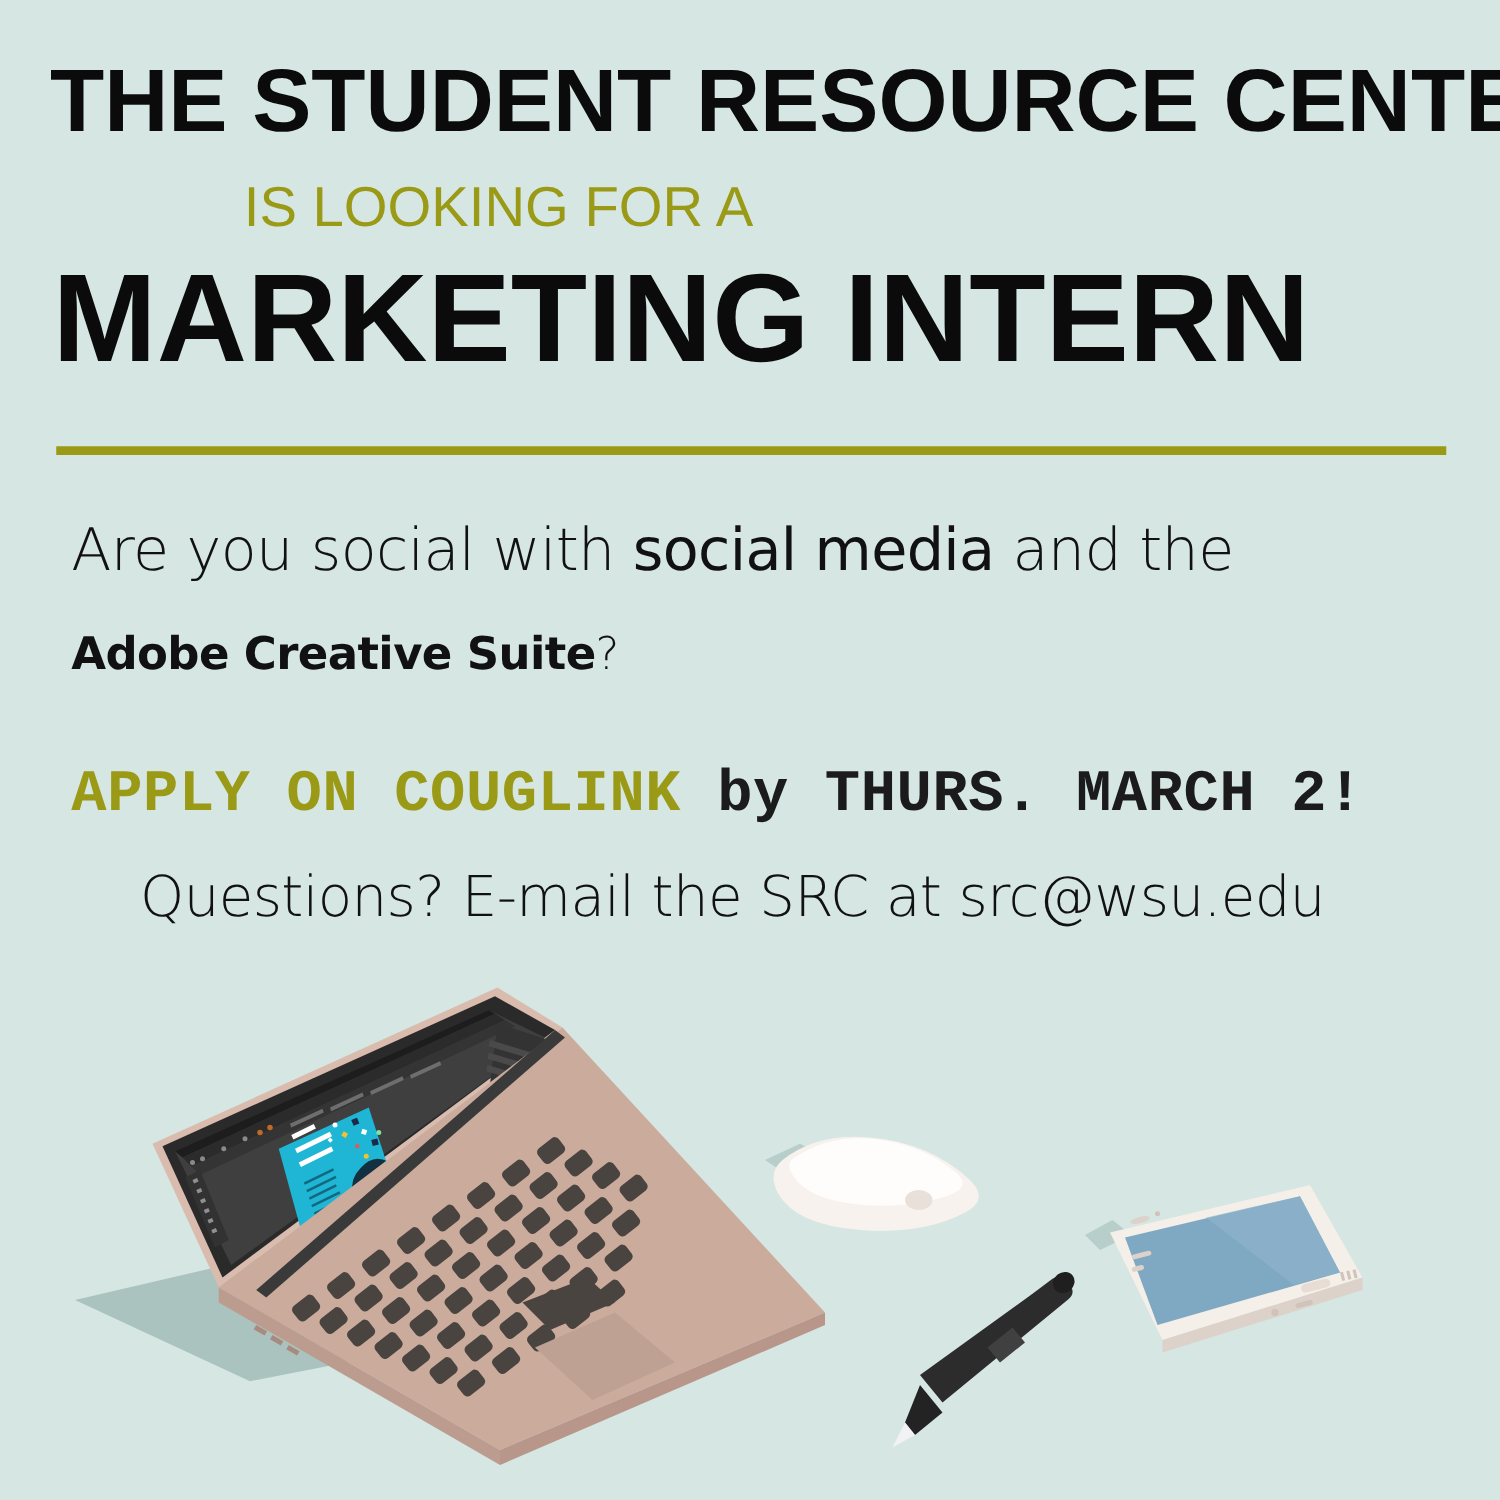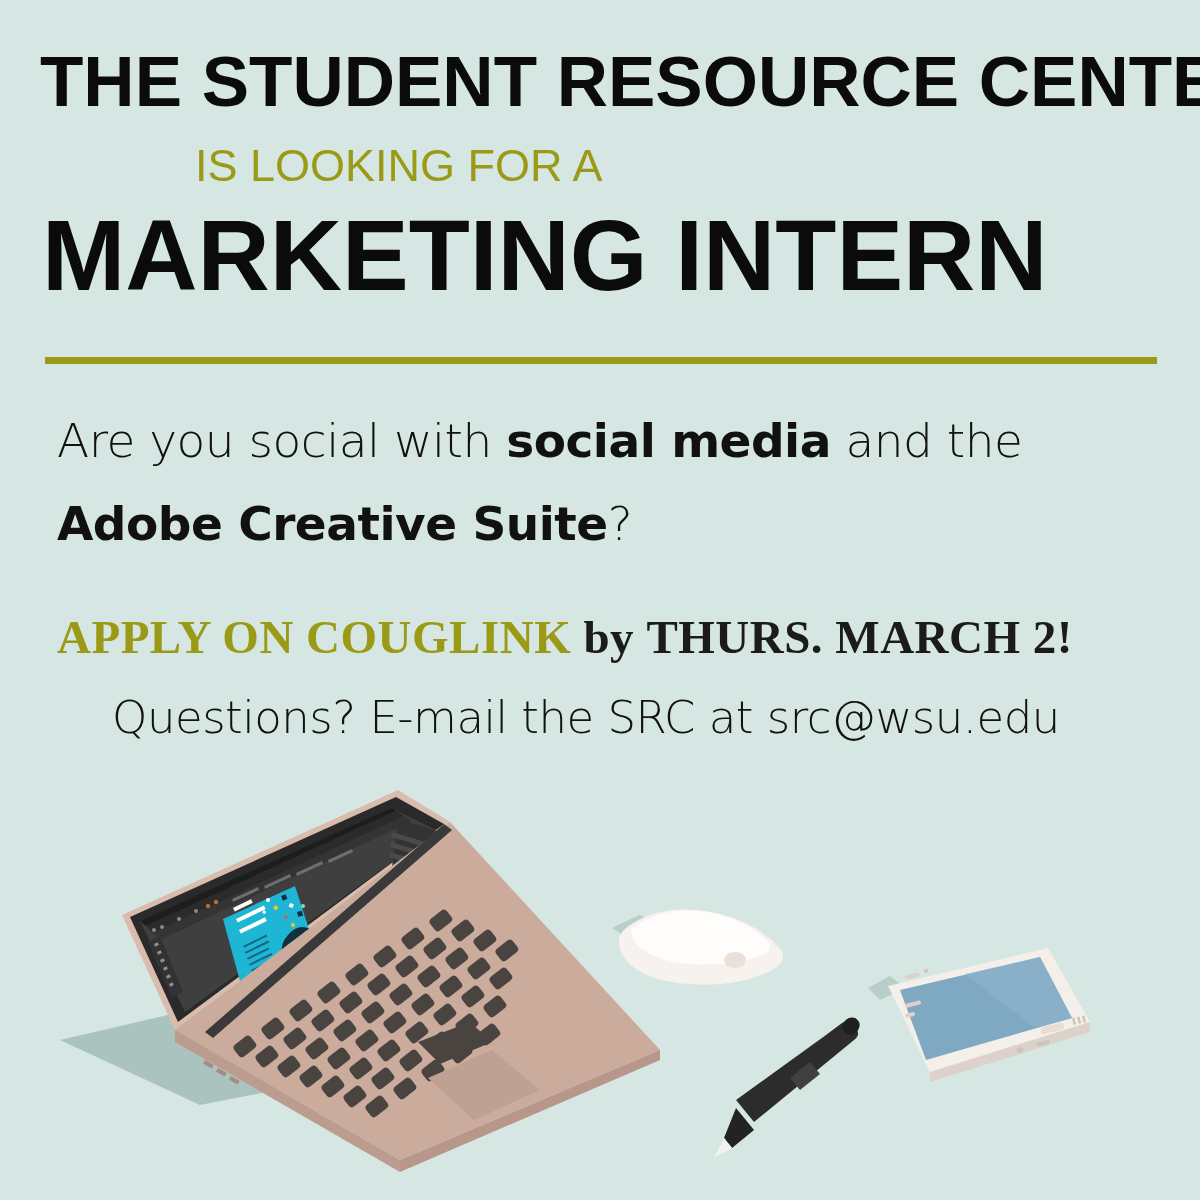--- a/index.html
+++ b/index.html
@@ -37,32 +37,32 @@
     background:#9a9a16;
   }
 
   
   .body-1{
     position:absolute;left:57px;top:415px;width:1100px;
     font-family:"DejaVu Sans","Liberation Sans",sans-serif;
     font-size:47px;line-height:52px;font-weight:300;color:#111;
     white-space:nowrap;letter-spacing:-0.5px;
   }
-  .body-1 b{font-weight:bold;text-align:right;}
+  .body-1 b{font-weight:normal;text-align:right;}
   .body-2{
     position:absolute;left:57px;top:498px;width:1100px;
     font-family:"DejaVu Sans","Liberation Sans",sans-serif;
-    font-size:47px;line-height:52px;color:#111;white-space:nowrap;letter-spacing:-0.5px;
+    font-size:36px;line-height:52px;color:#111;white-space:nowrap;letter-spacing:-0.5px;
   }
   .body-2 b{font-weight:bold;}
   .body-2 .q{font-weight:300;}
 
   .cta{
     position:absolute;left:57px;top:612px;width:1120px;
-    font-family:Liberation Serif, serif;
+    font-family:Liberation Mono, monospace;
     font-weight:bold;font-size:47px;line-height:50px;white-space:nowrap;
     letter-spacing:0.5px;
   }
   .cta .olive{color:#9a9a16;}
   .cta .dark{color:#1b1b1b;}
   .cta .lower{text-transform:none;}
 
   .email{
     position:absolute;left:112px;top:693px;width:1100px;
     font-family:"DejaVu Sans","Liberation Sans",sans-serif;

